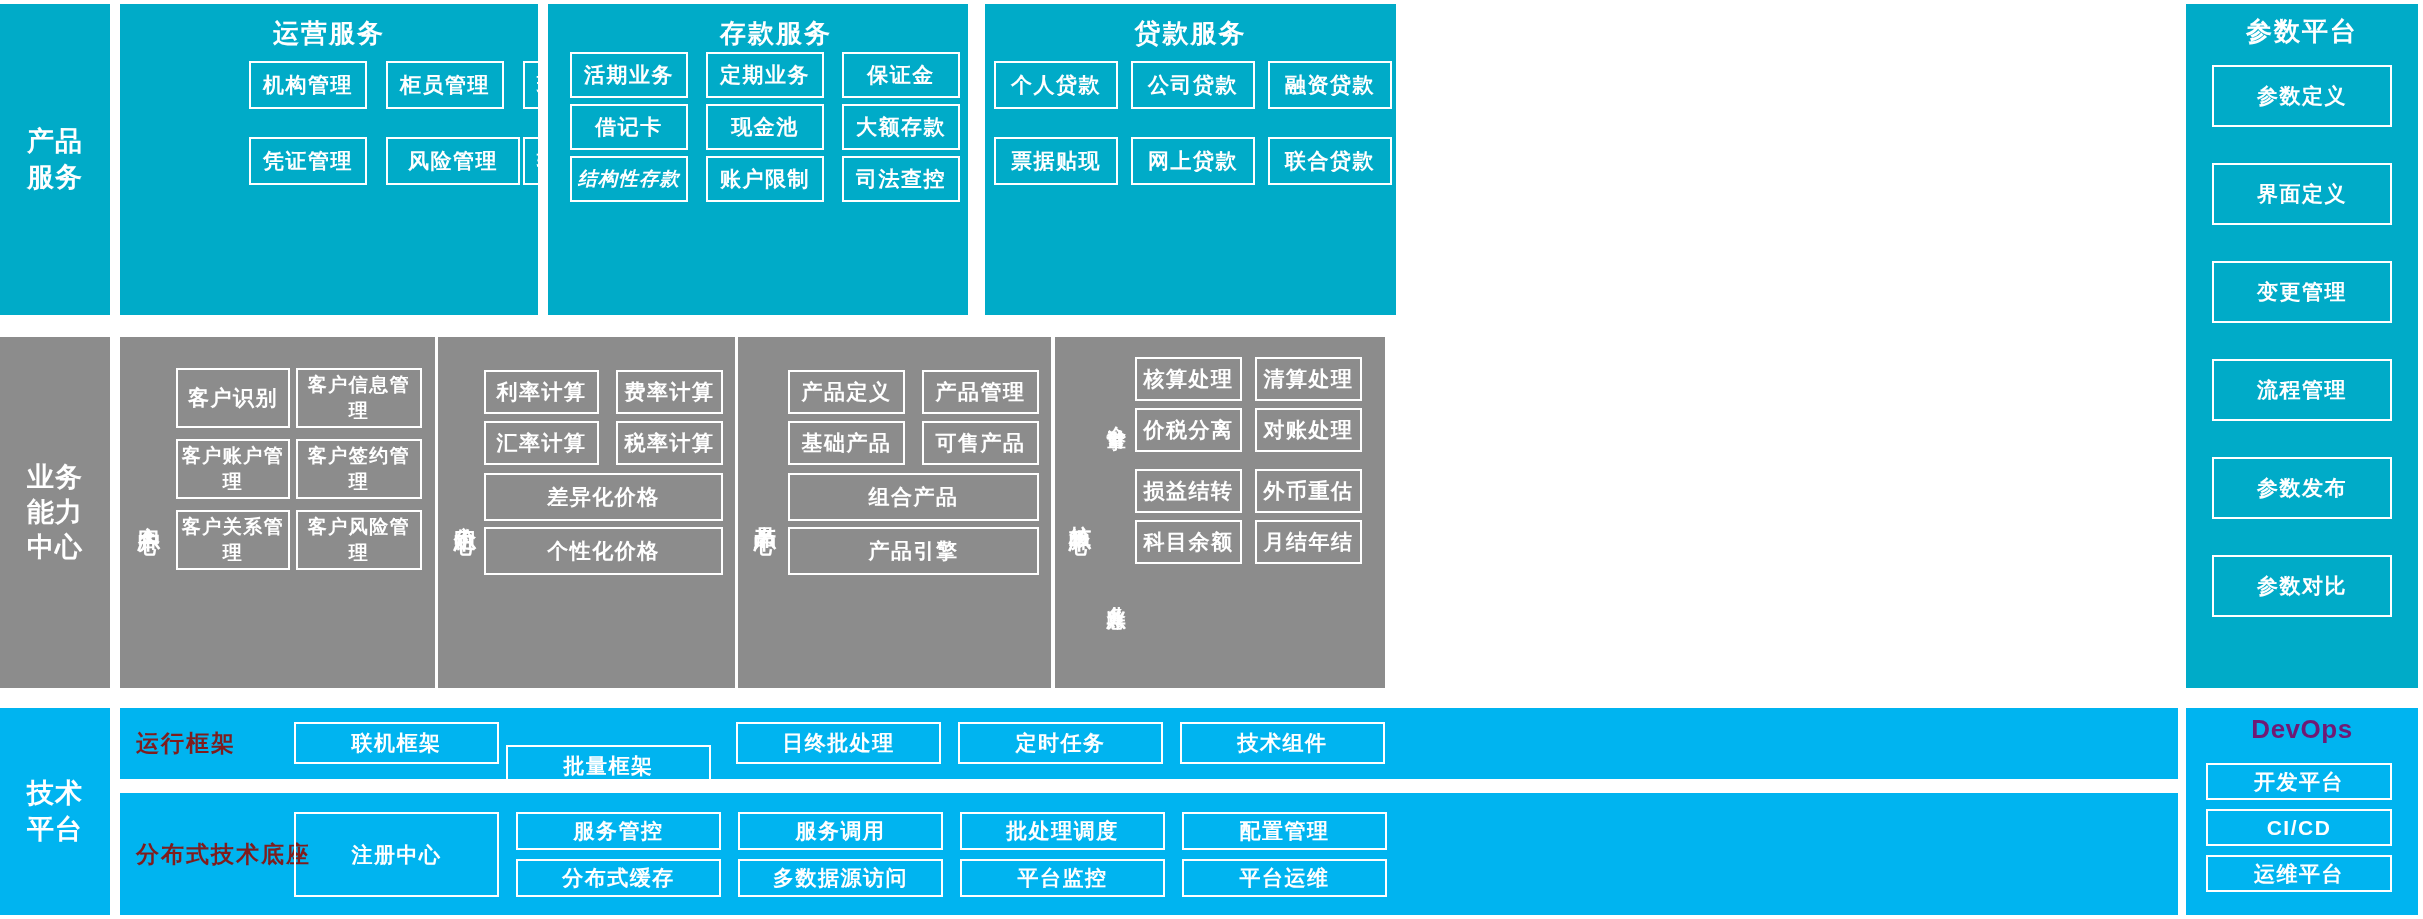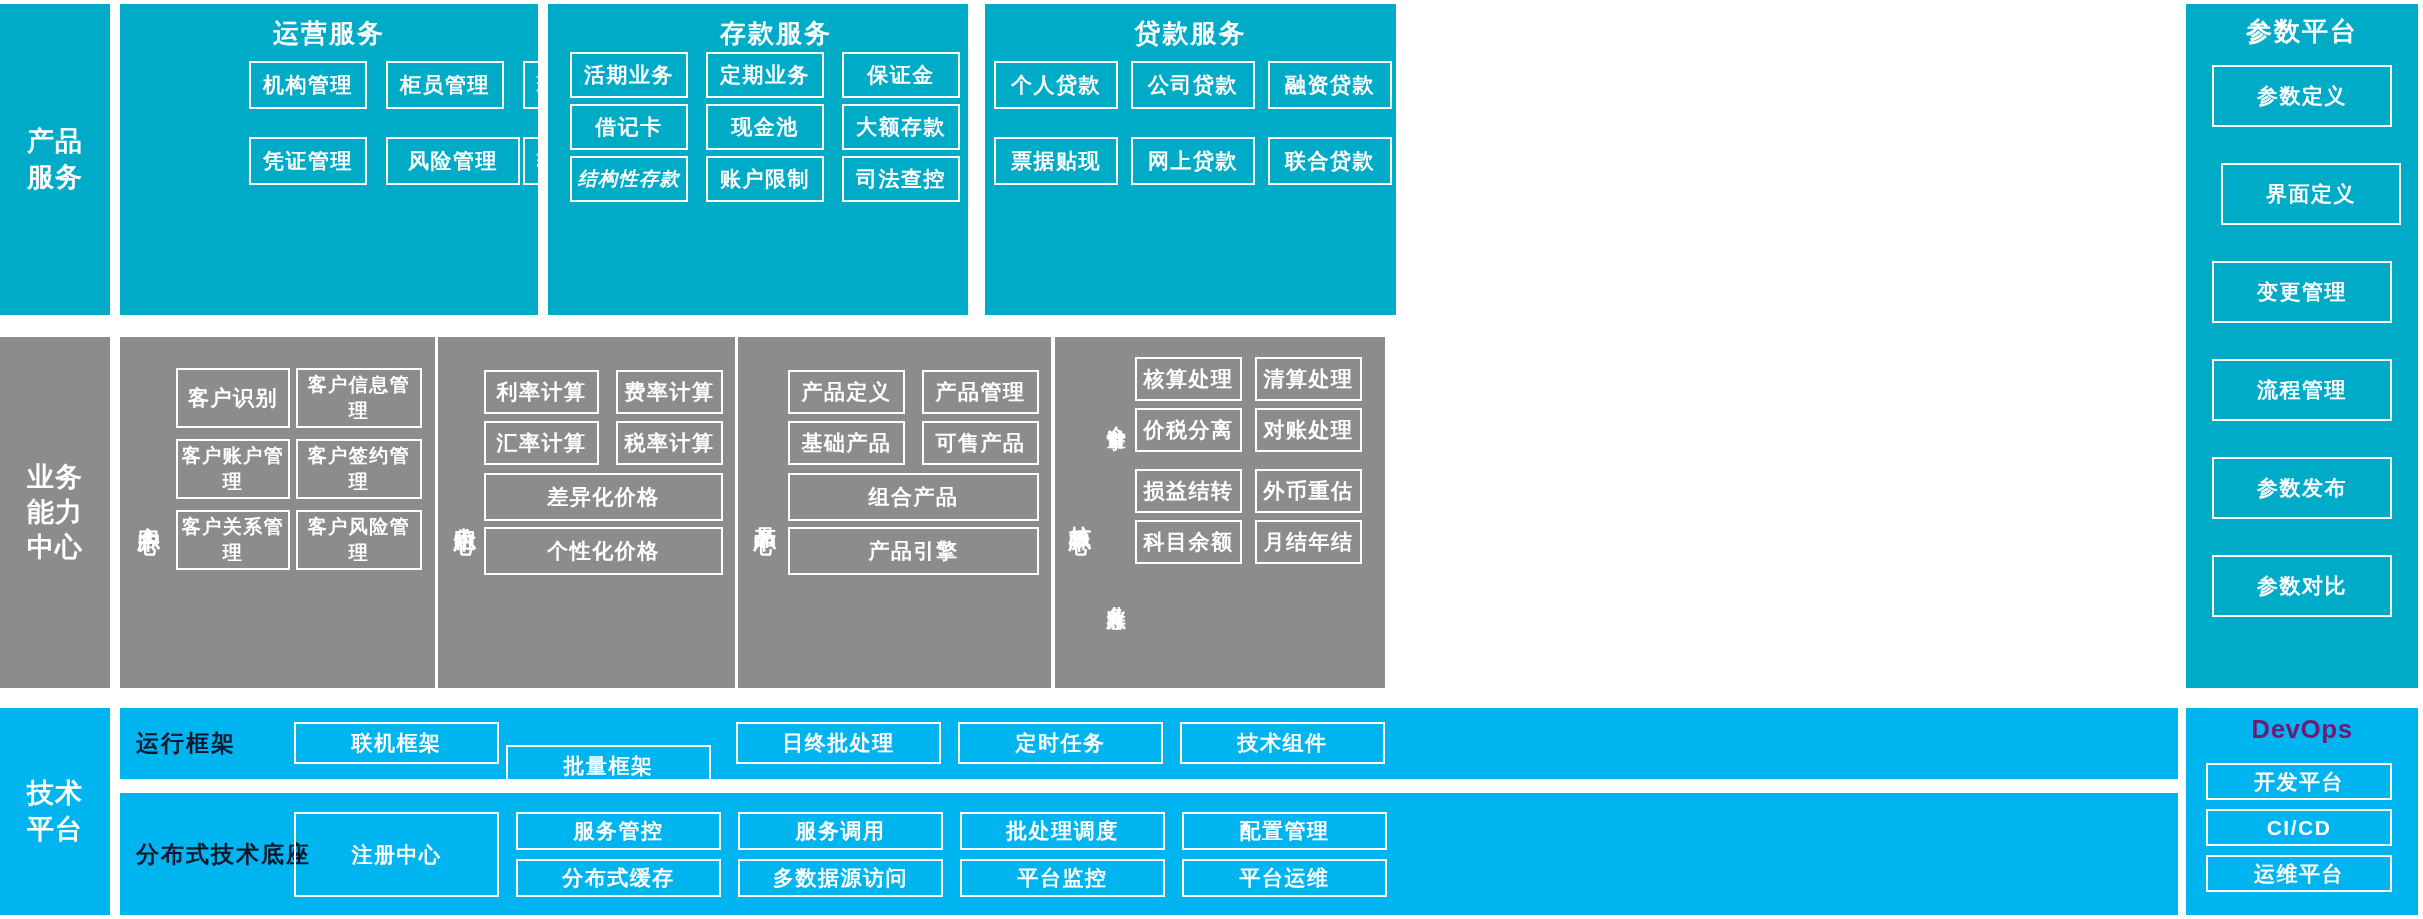--- a/index.html
+++ b/index.html
@@ -33,21 +33,21 @@
     display:flex;align-items:center;justify-content:center;text-align:center;
     box-sizing:border-box;
   }
   .vlabel{
     color:#ffffff;font-weight:bold;font-size:22px;letter-spacing:2px;
     writing-mode:vertical-rl;text-orientation:upright;
     display:flex;align-items:center;justify-content:center;
     line-height:1.18;
   }
   .row-label{
-    color:#0f172a;font-weight:bold;font-size:23px;letter-spacing:2px;
+    color:#7f1d1d;font-weight:bold;font-size:23px;letter-spacing:2px;
     display:flex;align-items:center;
   }
   .devops-title{
     color:#701a75;font-weight:bold;font-size:26px;letter-spacing:0.5px;
     text-align:center;width:100%;
   }
 </style>
 </head>
 <body>
 
@@ -97,21 +97,21 @@
     <div class="abs chip" style="left:9px;top:133px;width:124px;height:48px;">票据贴现</div>
     <div class="abs chip" style="left:146px;top:133px;width:124px;height:48px;">网上贷款</div>
     <div class="abs chip" style="left:283px;top:133px;width:124px;height:48px;">联合贷款</div>
   </div>
 
   <div class="abs teal" style="left:2186px;top:4px;width:232px;height:684px;">
     <div class="abs" style="left:0;top:10px;width:100%;">
       <div class="panel-title">参数平台</div>
     </div>
     <div class="abs chip" style="left:26px;top:61px;width:180px;height:62px;">参数定义</div>
-    <div class="abs chip" style="left:26px;top:159px;width:180px;height:62px;margin-left:9px;">界面定义</div>
+    <div class="abs chip" style="left:26px;top:159px;width:180px;height:62px;">界面定义</div>
     <div class="abs chip" style="left:26px;top:257px;width:180px;height:62px;">变更管理</div>
     <div class="abs chip" style="left:26px;top:355px;width:180px;height:62px;">流程管理</div>
     <div class="abs chip" style="left:26px;top:453px;width:180px;height:62px;">参数发布</div>
     <div class="abs chip" style="left:26px;top:551px;width:180px;height:62px;">参数对比</div>
   </div>
 
   <div class="abs gray ctr" style="left:0;top:337px;width:110px;height:351px;">
     <div class="band-label">
       <div>业务</div>
       <div>能力</div>

